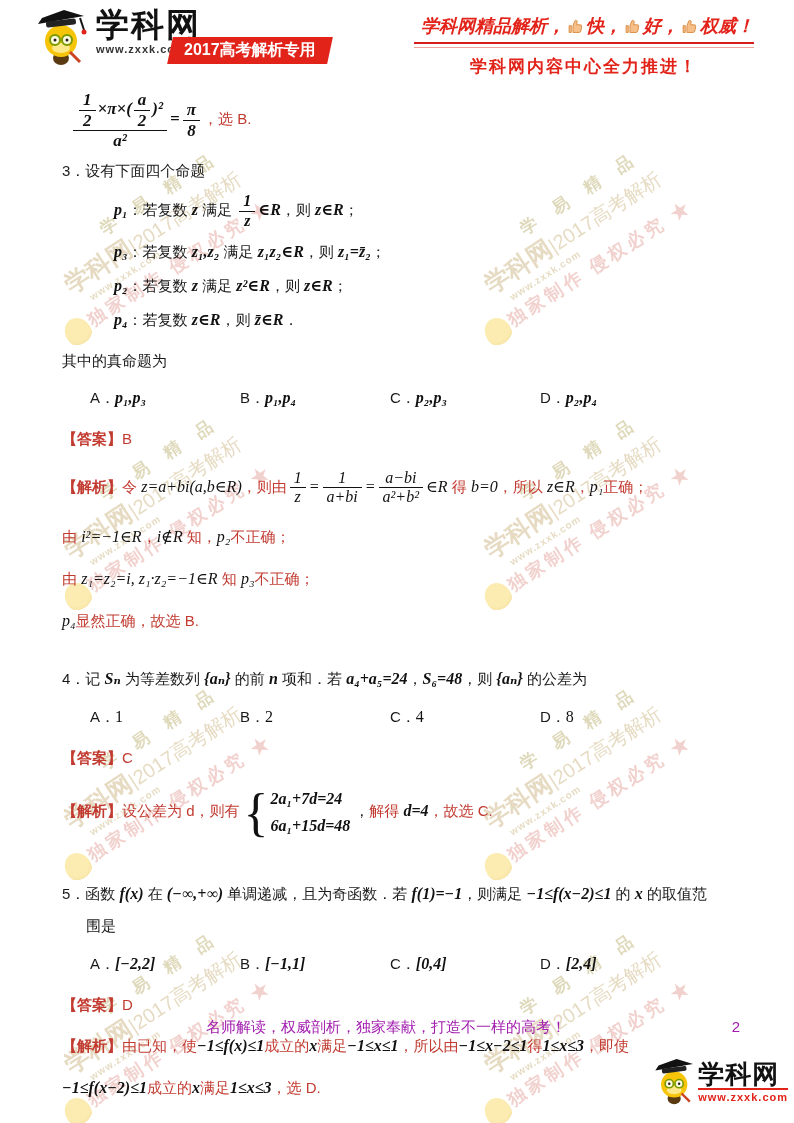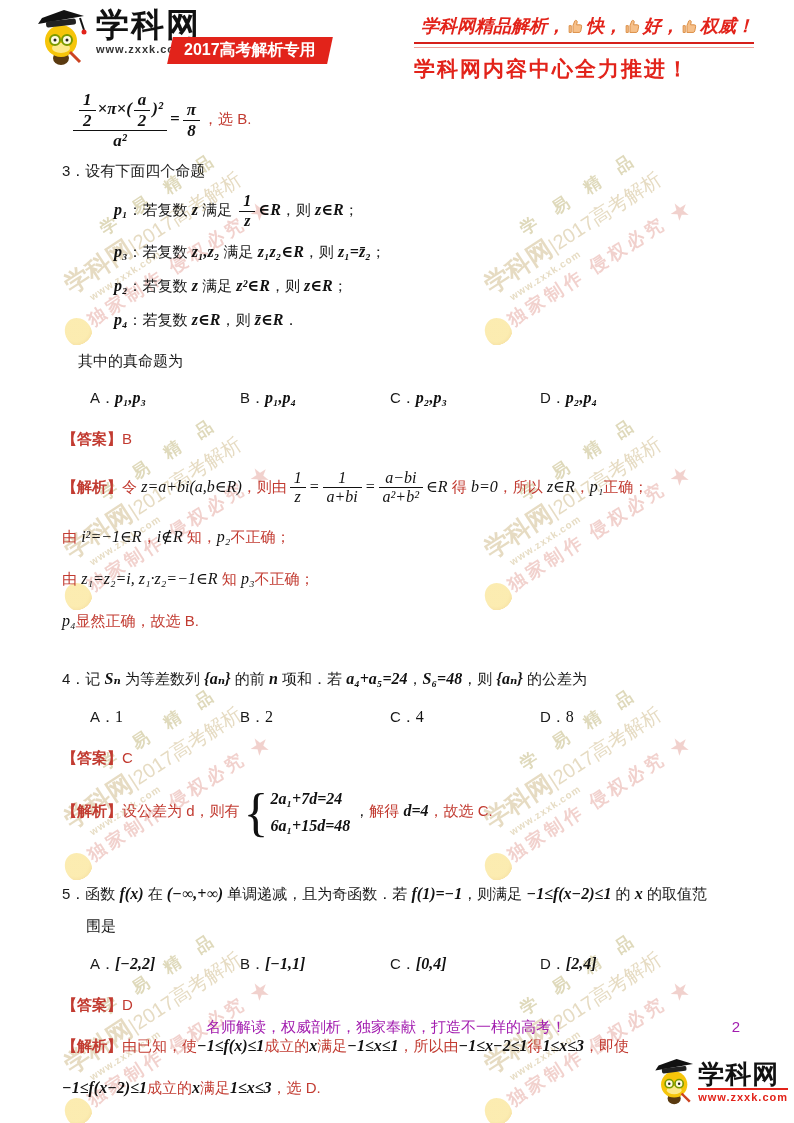--- a/index.html
+++ b/index.html
@@ -8,25 +8,25 @@
 
   
   .header{position:absolute;left:0;top:0;width:794px;height:86px;z-index:3}
   .logo{position:absolute;left:34px;top:8px;display:flex;align-items:flex-start}
   .logo-text-block{margin-left:6px}
   .logo-name{font-size:33px;font-weight:bold;color:#111;letter-spacing:2px;line-height:1.05}
   .logo-url{font-size:11px;font-weight:bold;color:#333;letter-spacing:1px}
   .banner{position:absolute;left:170px;top:37px;background:#e2231a;color:#fff;
           font-size:16px;font-weight:bold;padding:3px 14px;transform:skewX(-12deg);white-space:nowrap}
   .banner span{display:inline-block;transform:skewX(12deg)}
-  .slogan{position:absolute;right:40px;top:14px;width:340px;text-align:left}
+  .slogan{position:absolute;right:40px;top:14px;width:340px;text-align:center}
   .slogan-main{color:#e2231a;font-size:18px;font-weight:bold;font-style:italic;white-space:nowrap;
                display:flex;align-items:center;justify-content:flex-end;gap:2px}
   .slogan-rule{height:3px;border-top:2px solid #d61f1a;border-bottom:1px solid #f0a49c;margin:4px 0 7px 0}
-  .slogan-sub{color:#e2231a;font-size:21px;font-weight:bold;letter-spacing:2px}
+  .slogan-sub{color:#e2231a;font-size:17px;font-weight:bold;letter-spacing:2px}
   .thumb{width:17px;height:17px;display:inline-block;flex:0 0 auto}
 
   
   .wm{position:absolute;width:280px;transform:rotate(-33deg);opacity:.55;z-index:1;pointer-events:none}
   .wm-l1{font-size:17px;letter-spacing:8px;color:#c5bb84;font-weight:bold;margin-left:60px}
   .wm-l2{font-size:25px;font-weight:bold;color:#d2bf92;white-space:nowrap}
   .wm-l2 .wm-suffix{font-size:20px;font-weight:normal}
   .wm-url{display:block;font-size:10px;color:#d2bf92;margin-left:14px;letter-spacing:1px}
   .wm-l3{font-size:18px;letter-spacing:4px;color:#e7ada6;font-weight:bold;margin-top:2px}
   .wm::before{content:"";position:absolute;left:-28px;bottom:-6px;width:26px;height:30px;border-radius:50%;
@@ -44,21 +44,21 @@
   .frac{display:inline-block;text-align:center;vertical-align:middle;margin:0 3px;line-height:1.15}
   .frac .fnum{display:block;padding:0 4px}
   .frac .fden{display:block;border-top:1.5px solid #111;padding:0 4px}
   .frac .frac{font-size:.9em;margin:0 2px}
   .cases{display:inline-flex;align-items:center;vertical-align:middle;margin:0 4px}
   .cases .brace{font-family:"Liberation Serif",serif;font-size:52px;font-weight:200;line-height:.85;margin-right:2px;color:#111}
   .cases .rows{display:inline-flex;flex-direction:column;gap:3px;text-align:left}
   .formula{margin:0 0 8px 8px}
   .formula .mb,.formula .m{font-size:17px}
   .prop{margin:10px 0 10px 52px}
-  .stem{margin-left:16px;margin-top:18px}
+  .stem{margin-top:18px}
   .opts{display:flex;margin-left:28px;margin-top:14px}
   .opt-cell{width:150px;flex:0 0 auto;white-space:nowrap}
   .opt-cell:last-child{width:auto}
   .ans{margin-top:18px}
   .sol{margin-top:18px}
   .cont{margin-left:24px}
   .gap{margin-top:34px}
   .gapxl{margin-top:44px}
 
   

